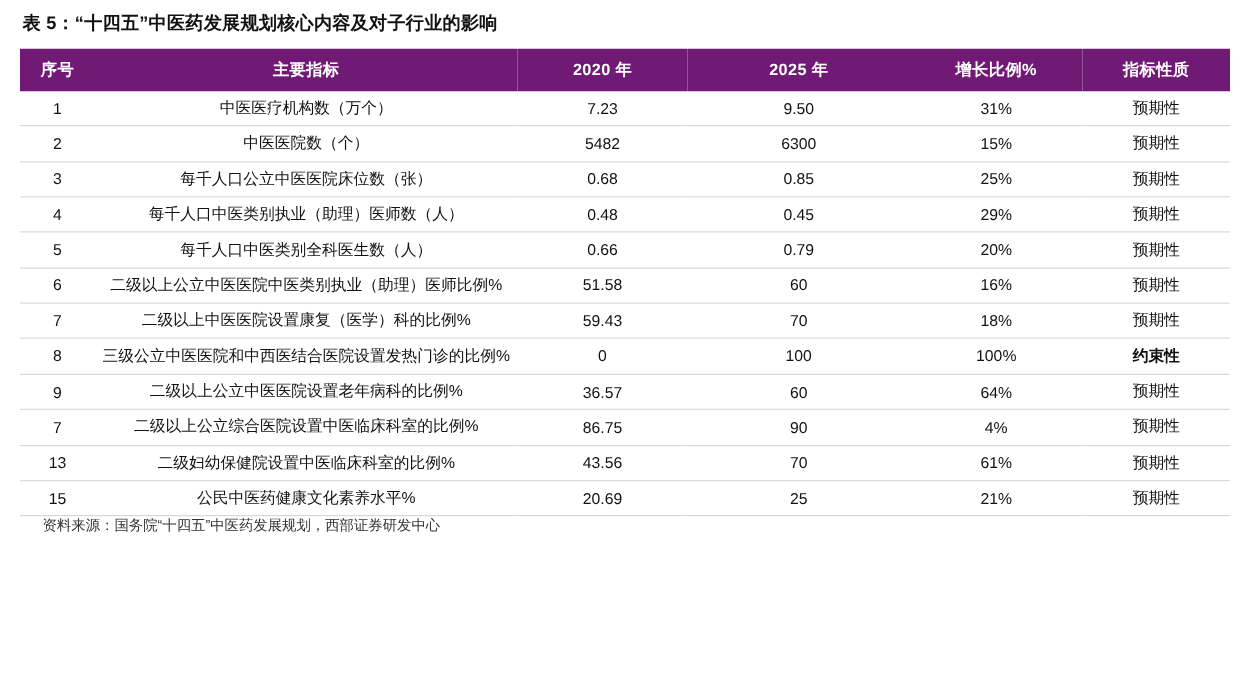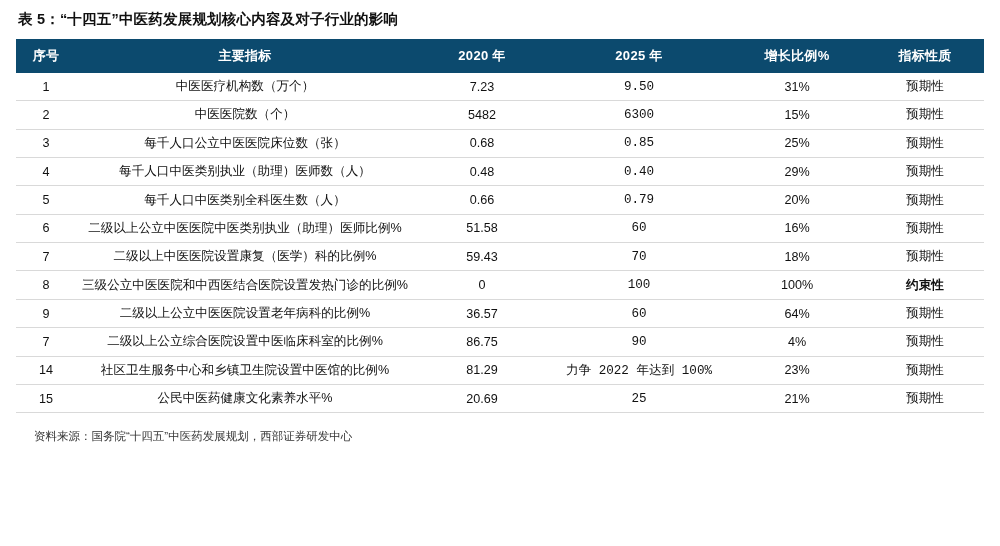--- a/index.html
+++ b/index.html
@@ -28,21 +28,21 @@
     letter-spacing: 0.2px;
     margin: 2px 0 10px 2px;
     line-height: 1.3;
   }
   table.data-table {
     width: 968px;
     border-collapse: collapse;
     table-layout: fixed;
   }
   table.data-table th {
-    background: #0c4a6e;
+    background: #701a75;
     color: #ffffff;
     font-size: 13px;
     font-weight: bold;
     padding: 8px 4px;
     text-align: center;
     border: none;
     letter-spacing: 0.3px;
   }
   table.data-table td {
     font-size: 12.6px;
@@ -52,31 +52,30 @@
     text-align: center;
     white-space: nowrap;
     overflow: hidden;
   }
   table.data-table tr:last-child td {
     border-bottom: 1px solid #d9d9d9;
   }
   td.c-idx { width: 52px; text-align: center; }
   td.c-name { text-align: left; padding-left: 14px; }
   td.c-v2020 { width: 128px; }
-  td.c-v2025 { width: 170px; font-family: Liberation Mono, monospace; }
+  td.c-v2025 { width: 170px; }
   td.c-growth { width: 130px; }
   td.c-type { width: 110px; }
   th.c-idx { width: 52px; }
   th.c-v2020 { width: 128px; }
   th.c-v2025 { width: 170px; }
   th.c-growth { width: 130px; }
   th.c-type { width: 110px; }
   .bold-type { font-weight: bold; }
   .source-note {
-    margin-top: 16px;
     font-size: 11.5px;
     color: #333333;
     padding-left: 18px;
   }
 </style>
 </head>
 <body>
 
 <div class="page">
 
@@ -115,21 +114,21 @@
         <td class="c-name">每千人口公立中医医院床位数（张）</td>
         <td class="c-v2020">0.68</td>
         <td class="c-v2025">0.85</td>
         <td class="c-growth">25%</td>
         <td class="c-type">预期性</td>
       </tr>
       <tr>
         <td class="c-idx">4</td>
         <td class="c-name">每千人口中医类别执业（助理）医师数（人）</td>
         <td class="c-v2020">0.48</td>
-        <td class="c-v2025">0.40</td>
+        <td class="c-v2025">0.45</td>
         <td class="c-growth">29%</td>
         <td class="c-type">预期性</td>
       </tr>
       <tr>
         <td class="c-idx">5</td>
         <td class="c-name">每千人口中医类别全科医生数（人）</td>
         <td class="c-v2020">0.66</td>
         <td class="c-v2025">0.79</td>
         <td class="c-growth">20%</td>
         <td class="c-type">预期性</td>
@@ -168,25 +167,25 @@
       </tr>
       <tr>
         <td class="c-idx">7</td>
         <td class="c-name">二级以上公立综合医院设置中医临床科室的比例%</td>
         <td class="c-v2020">86.75</td>
         <td class="c-v2025">90</td>
         <td class="c-growth">4%</td>
         <td class="c-type">预期性</td>
       </tr>
       <tr>
-        <td class="c-idx">14</td>
-        <td class="c-name">社区卫生服务中心和乡镇卫生院设置中医馆的比例%</td>
-        <td class="c-v2020">81.29</td>
-        <td class="c-v2025">力争 2022 年达到 100%</td>
-        <td class="c-growth">23%</td>
+        <td class="c-idx">13</td>
+        <td class="c-name">二级妇幼保健院设置中医临床科室的比例%</td>
+        <td class="c-v2020">43.56</td>
+        <td class="c-v2025">70</td>
+        <td class="c-growth">61%</td>
         <td class="c-type">预期性</td>
       </tr>
       <tr>
         <td class="c-idx">15</td>
         <td class="c-name">公民中医药健康文化素养水平%</td>
         <td class="c-v2020">20.69</td>
         <td class="c-v2025">25</td>
         <td class="c-growth">21%</td>
         <td class="c-type">预期性</td>
       </tr>

